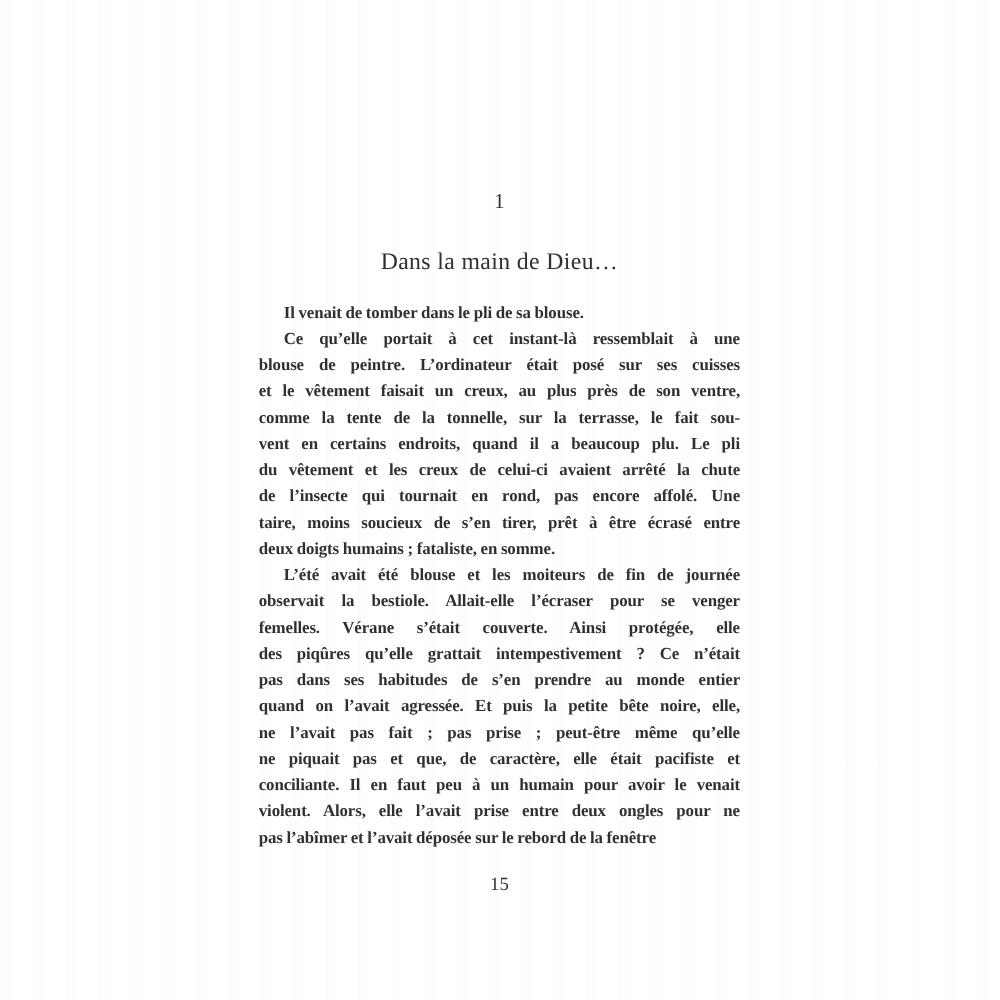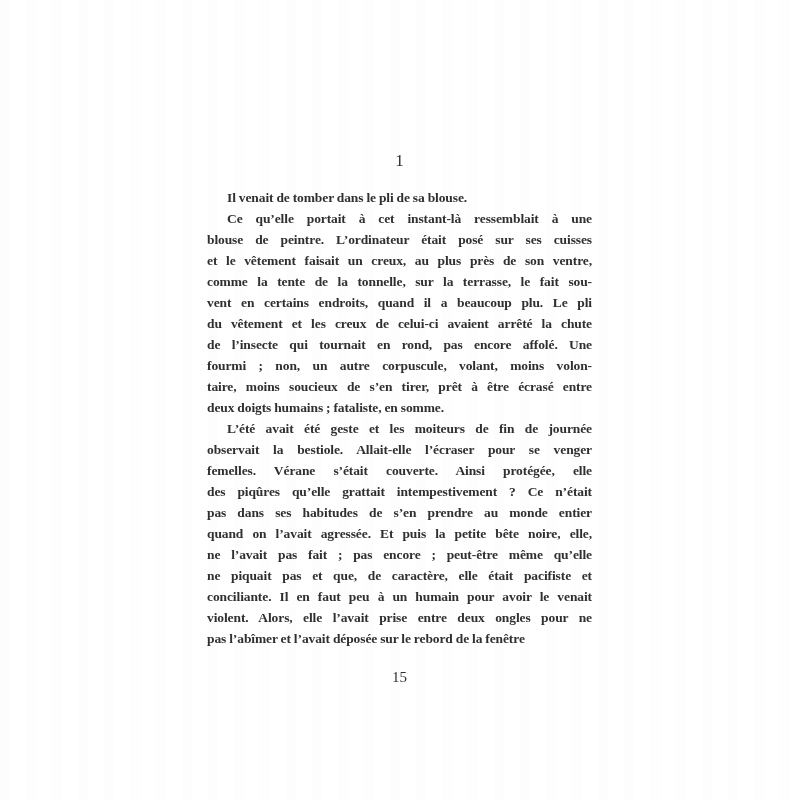--- a/index.html
+++ b/index.html
@@ -61,43 +61,43 @@
   }
 </style>
 </head>
 <body>
 
 <div class="page">
   <div class="paper-texture"></div>
 
   <div class="chapter-number">1</div>
 
+  <div class="chapter-title">Dans la main de Dieu…</div>
 
   <div class="body-text">
 
     <div class="line indent lastline">Il venait de tomber dans le pli de sa blouse.</div>
 
     <div class="line indent">Ce qu’elle portait à cet instant-là ressemblait à une</div>
     <div class="line">blouse de peintre. L’ordinateur était posé sur ses cuisses</div>
     <div class="line">et le vêtement faisait un creux, au plus près de son ventre,</div>
     <div class="line">comme la tente de la tonnelle, sur la terrasse, le fait sou-</div>
     <div class="line">vent en certains endroits, quand il a beaucoup plu. Le pli</div>
     <div class="line">du vêtement et les creux de celui-ci avaient arrêté la chute</div>
     <div class="line">de l’insecte qui tournait en rond, pas encore affolé. Une</div>
-    <div class="line">fourmi ; non, un autre corpuscule, volant, moins volon-</div>
     <div class="line">taire, moins soucieux de s’en tirer, prêt à être écrasé entre</div>
     <div class="line lastline">deux doigts humains ; fataliste, en somme.</div>
 
-    <div class="line indent">L’été avait été geste et les moiteurs de fin de journée</div>
+    <div class="line indent">L’été avait été blouse et les moiteurs de fin de journée</div>
     <div class="line">observait la bestiole. Allait-elle l’écraser pour se venger</div>
     <div class="line">femelles. Vérane s’était couverte. Ainsi protégée, elle</div>
     <div class="line">des piqûres qu’elle grattait intempestivement ? Ce n’était</div>
     <div class="line">pas dans ses habitudes de s’en prendre au monde entier</div>
     <div class="line">quand on l’avait agressée. Et puis la petite bête noire, elle,</div>
-    <div class="line">ne l’avait pas fait ; pas encore ; peut-être même qu’elle</div>
+    <div class="line">ne l’avait pas fait ; pas prise ; peut-être même qu’elle</div>
     <div class="line">ne piquait pas et que, de caractère, elle était pacifiste et</div>
     <div class="line">conciliante. Il en faut peu à un humain pour avoir le venait</div>
     <div class="line">violent. Alors, elle l’avait prise entre deux ongles pour ne</div>
     <div class="line lastline">pas l’abîmer et l’avait déposée sur le rebord de la fenêtre</div>
   </div>
 
   <div class="folio">15</div>
 </div>
 
 </body></html>

